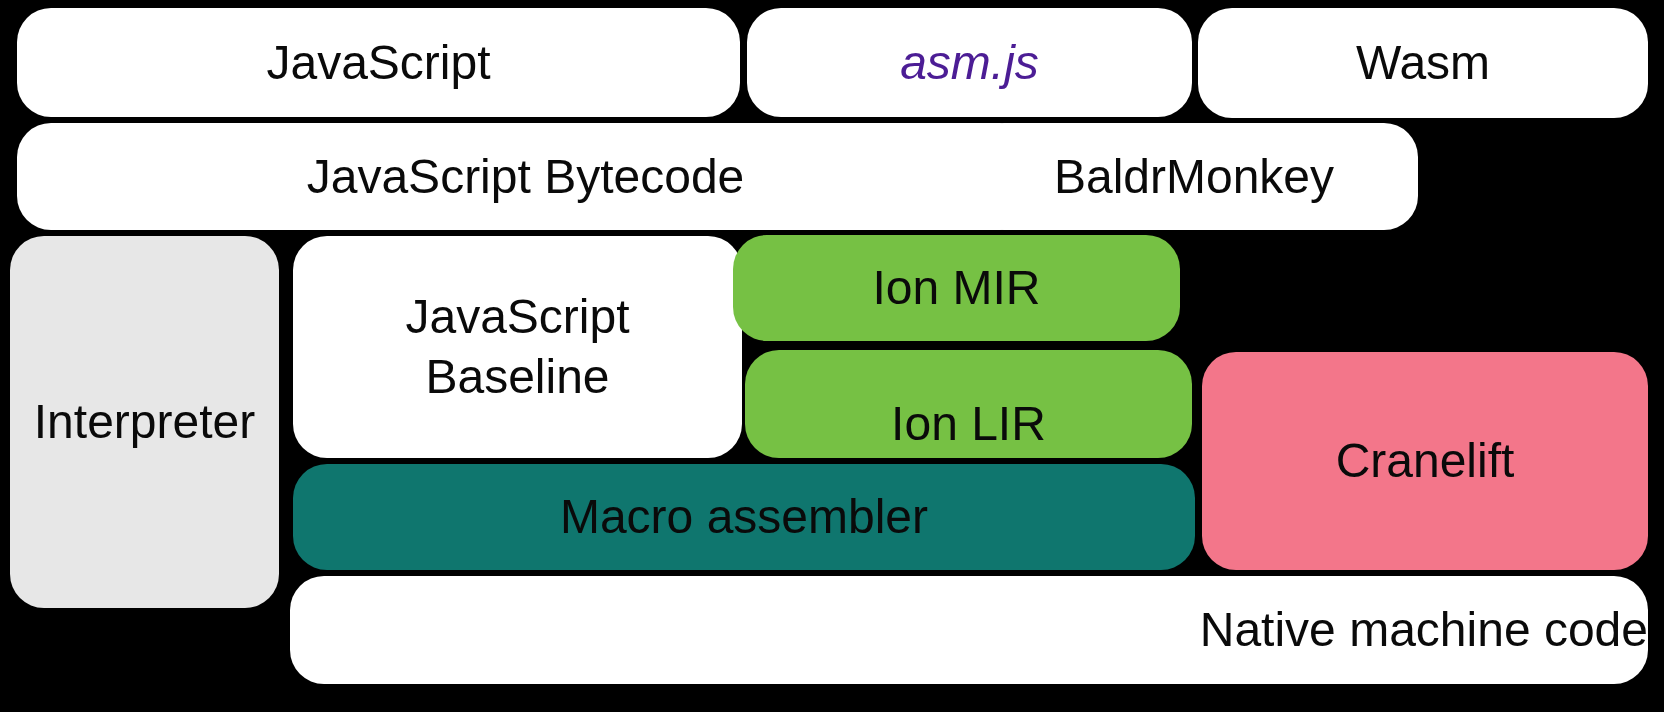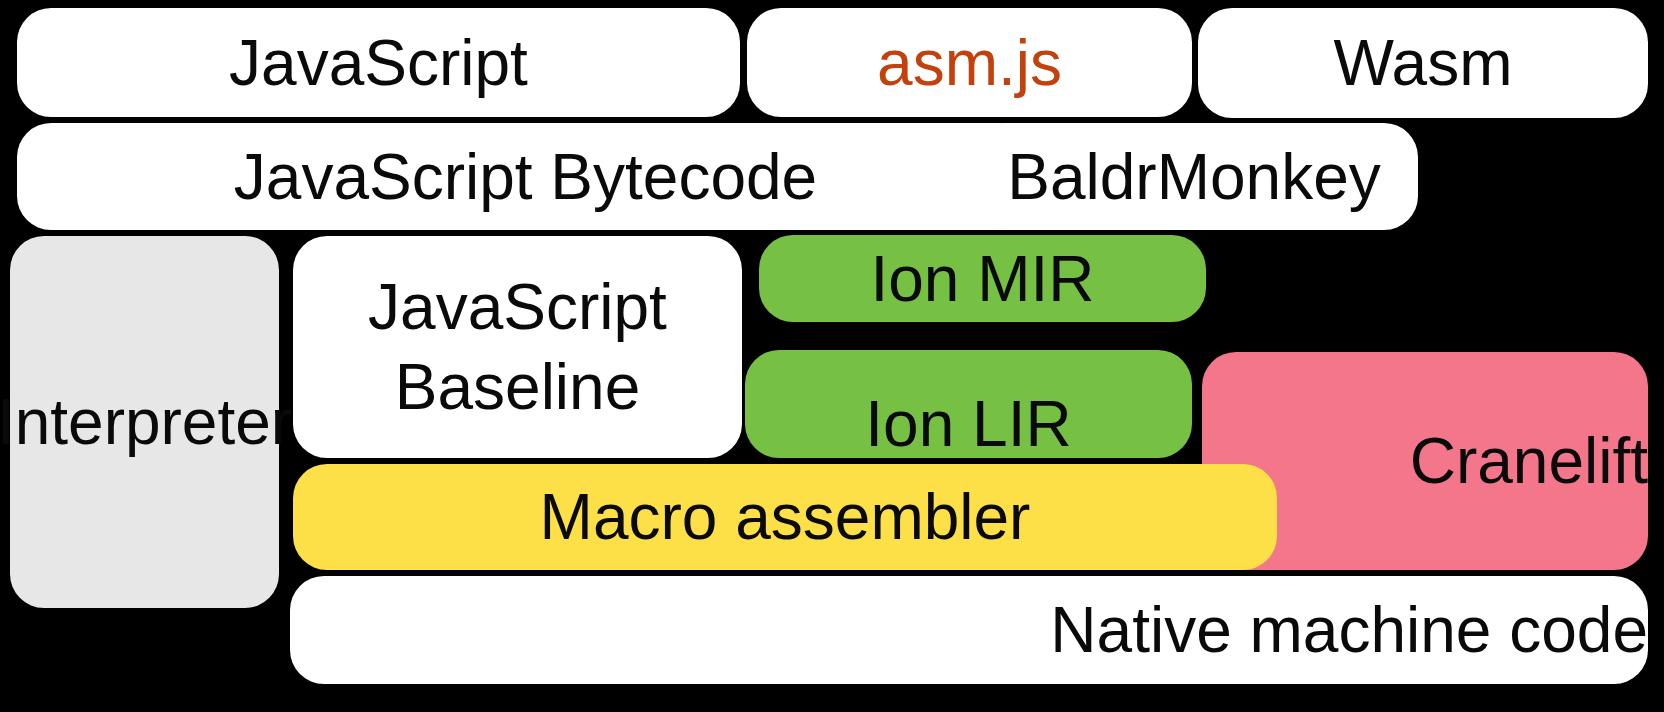--- a/index.html
+++ b/index.html
@@ -21,62 +21,62 @@
   }
   .pipeline-box {
     position: absolute;
     border-radius: 34px;
     display: flex;
     align-items: center;
     justify-content: center;
     box-sizing: border-box;
   }
   .pipeline-box .box-label {
-    font-size: 64px;
+    font-size: 48px;
     line-height: 1.25;
     color: #0a0a0a;
     text-align: center;
     white-space: pre-line;
     letter-spacing: 0px;
   }
 </style>
 </head>
 <body>
 
 <div id="diagram-canvas" style="background: rgb(0, 0, 0); width: 1664px; height: 712px;">
     <div class="pipeline-box" style="left: 17px; top: 8px; width: 723px; height: 109px; background: rgb(255, 255, 255);">
       <span class="box-label" style="color: rgb(10, 10, 10);">JavaScript</span>
     </div>
     <div class="pipeline-box" style="left: 747px; top: 8px; width: 445px; height: 109px; background: rgb(255, 255, 255);">
-      <span class="box-label" style="color: #c2410c;">asm.js</span>
+      <span class="box-label" style="color: #4c1d95; font-style: italic;">asm.js</span>
     </div>
     <div class="pipeline-box" style="left: 1198px; top: 8px; width: 450px; height: 110px; background: rgb(255, 255, 255);">
       <span class="box-label" style="color: rgb(10, 10, 10);">Wasm</span>
     </div>
     <div class="pipeline-box" style="left: 17px; top: 123px; width: 1017px; height: 107px; background: rgb(255, 255, 255); justify-content: center;">
       <span class="box-label" style="color: rgb(10, 10, 10);">JavaScript Bytecode</span>
     </div>
     <div class="pipeline-box" style="left: 970px; top: 123px; width: 448px; height: 107px; background: rgb(255, 255, 255);">
       <span class="box-label" style="color: rgb(10, 10, 10);">BaldrMonkey</span>
     </div>
     <div class="pipeline-box" style="left: 10px; top: 236px; width: 269px; height: 372px; background: rgb(231, 231, 231);">
       <span class="box-label" style="color: rgb(10, 10, 10);">Interpreter</span>
     </div>
     <div class="pipeline-box" style="left: 293px; top: 236px; width: 449px; height: 222px; background: rgb(255, 255, 255);">
       <span class="box-label" style="color: rgb(10, 10, 10);">JavaScript
 Baseline</span>
     </div>
-    <div class="pipeline-box" style="left: 759px; top: 235px; width: 447px; height: 87px; background: rgb(118, 193, 68);">
+    <div class="pipeline-box" style="left: 733px; top: 235px; width: 447px; height: 106px; background: rgb(118, 193, 68);">
       <span class="box-label" style="color: rgb(10, 10, 10);">Ion MIR</span>
     </div>
     <div class="pipeline-box" style="left: 745px; top: 350px; width: 447px; height: 108px; background: rgb(118, 193, 68);">
       <span class="box-label" style="color: rgb(10, 10, 10); margin-top: 40px;">Ion LIR</span>
     </div>
-    <div class="pipeline-box" style="left: 1202px; top: 352px; width: 446px; height: 218px; background: rgb(243, 118, 138); justify-content: flex-end;">
+    <div class="pipeline-box" style="left: 1202px; top: 352px; width: 446px; height: 218px; background: rgb(243, 118, 138);">
       <span class="box-label" style="color: rgb(10, 10, 10);">Cranelift</span>
     </div>
-    <div class="pipeline-box" style="left: 293px; top: 464px; width: 984px; height: 106px; background: #fde047;">
+    <div class="pipeline-box" style="left: 293px; top: 464px; width: 902px; height: 106px; background: #0f766e;">
       <span class="box-label" style="color: rgb(10, 10, 10);">Macro assembler</span>
     </div>
     <div class="pipeline-box" style="left: 290px; top: 576px; width: 1358px; height: 108px; background: rgb(255, 255, 255); justify-content: flex-end;">
       <span class="box-label" style="color: rgb(10, 10, 10);">Native machine code</span>
     </div>
   </div>
 
 </body></html>

